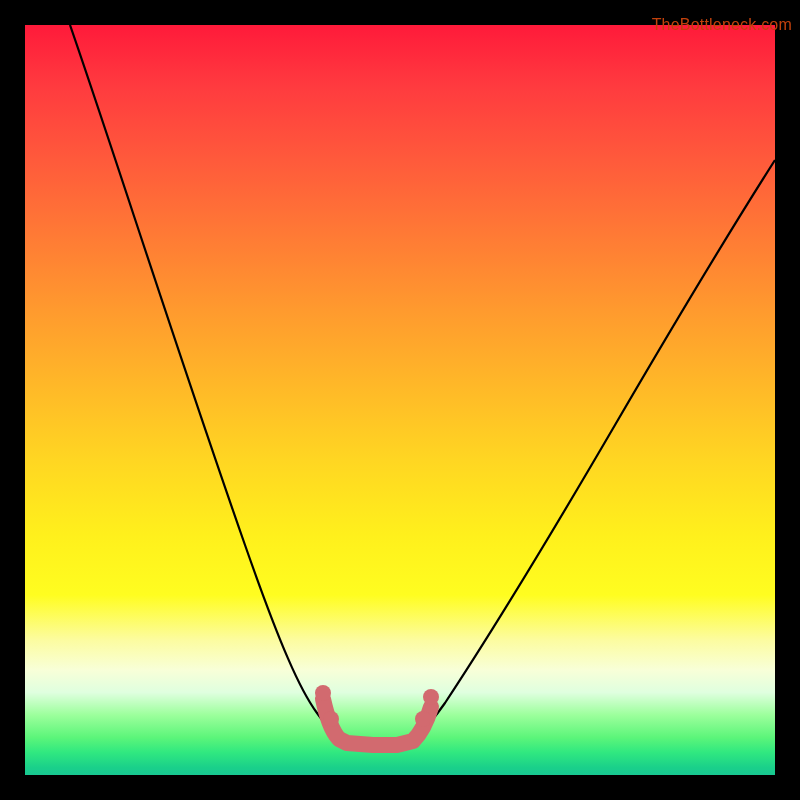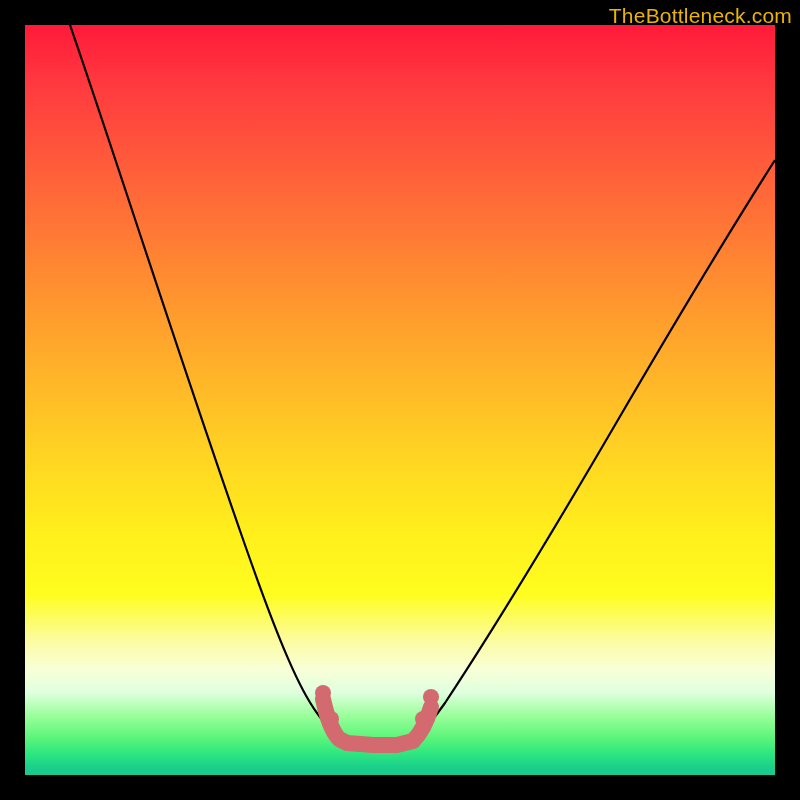--- a/index.html
+++ b/index.html
@@ -33,24 +33,24 @@
       #dfffdf 89%,
       #9cff9c 92%,
       #5cf57a 95%,
       #30e880 97%,
       #1ad08a 99%,
       #18c892 100%
     );
   }
   .attrib {
     position: absolute;
-    top: 4px;
+    top: 16px;
     right: 8px;
-    color: #eab308;
-    font-size: 21px;
+    color: #c2410c;
+    font-size: 16px;
     font-weight: 500;
     letter-spacing: 0.2px;
     z-index: 5;
   }
   svg.curve {
     position: absolute;
     left: 0;
     top: 0;
     width: 750px;
     height: 750px;

